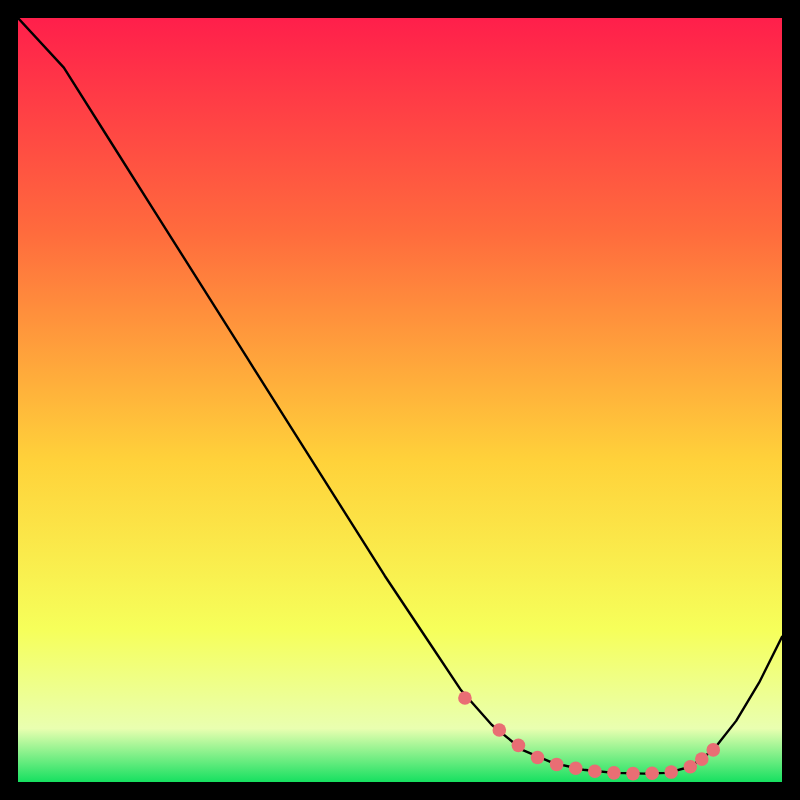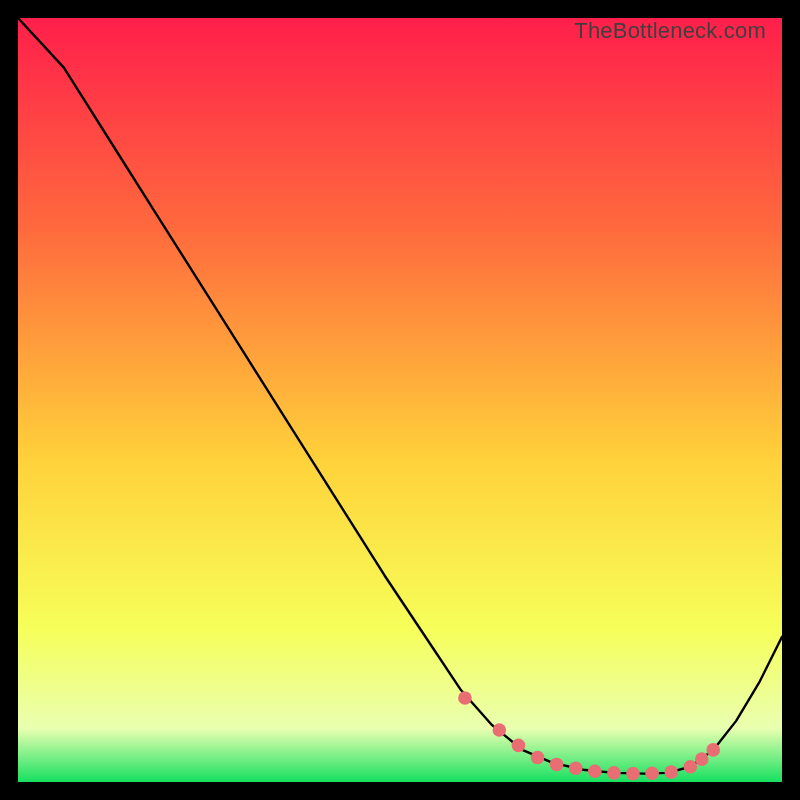--- a/index.html
+++ b/index.html
@@ -66,14 +66,13 @@
         <circle cx="576.82" cy="753.30" r="6.8" fill="#e96e74" stroke="#c85058" stroke-width="0"></circle>
         <circle cx="595.92" cy="754.83" r="6.8" fill="#e96e74" stroke="#c85058" stroke-width="0"></circle>
         <circle cx="615.02" cy="755.60" r="6.8" fill="#e96e74" stroke="#c85058" stroke-width="0"></circle>
         <circle cx="634.12" cy="755.21" r="6.8" fill="#e96e74" stroke="#c85058" stroke-width="0"></circle>
         <circle cx="653.22" cy="754.07" r="6.8" fill="#e96e74" stroke="#c85058" stroke-width="0"></circle>
         <circle cx="672.32" cy="748.72" r="6.8" fill="#e96e74" stroke="#c85058" stroke-width="0"></circle>
         <circle cx="683.78" cy="741.08" r="6.8" fill="#e96e74" stroke="#c85058" stroke-width="0"></circle>
         <circle cx="695.24" cy="731.91" r="6.8" fill="#e96e74" stroke="#c85058" stroke-width="0"></circle>
       </g>
   </svg>
-  <div class="watermark">TheBottleneck.com</div>
 </div>
 
 </body></html>

